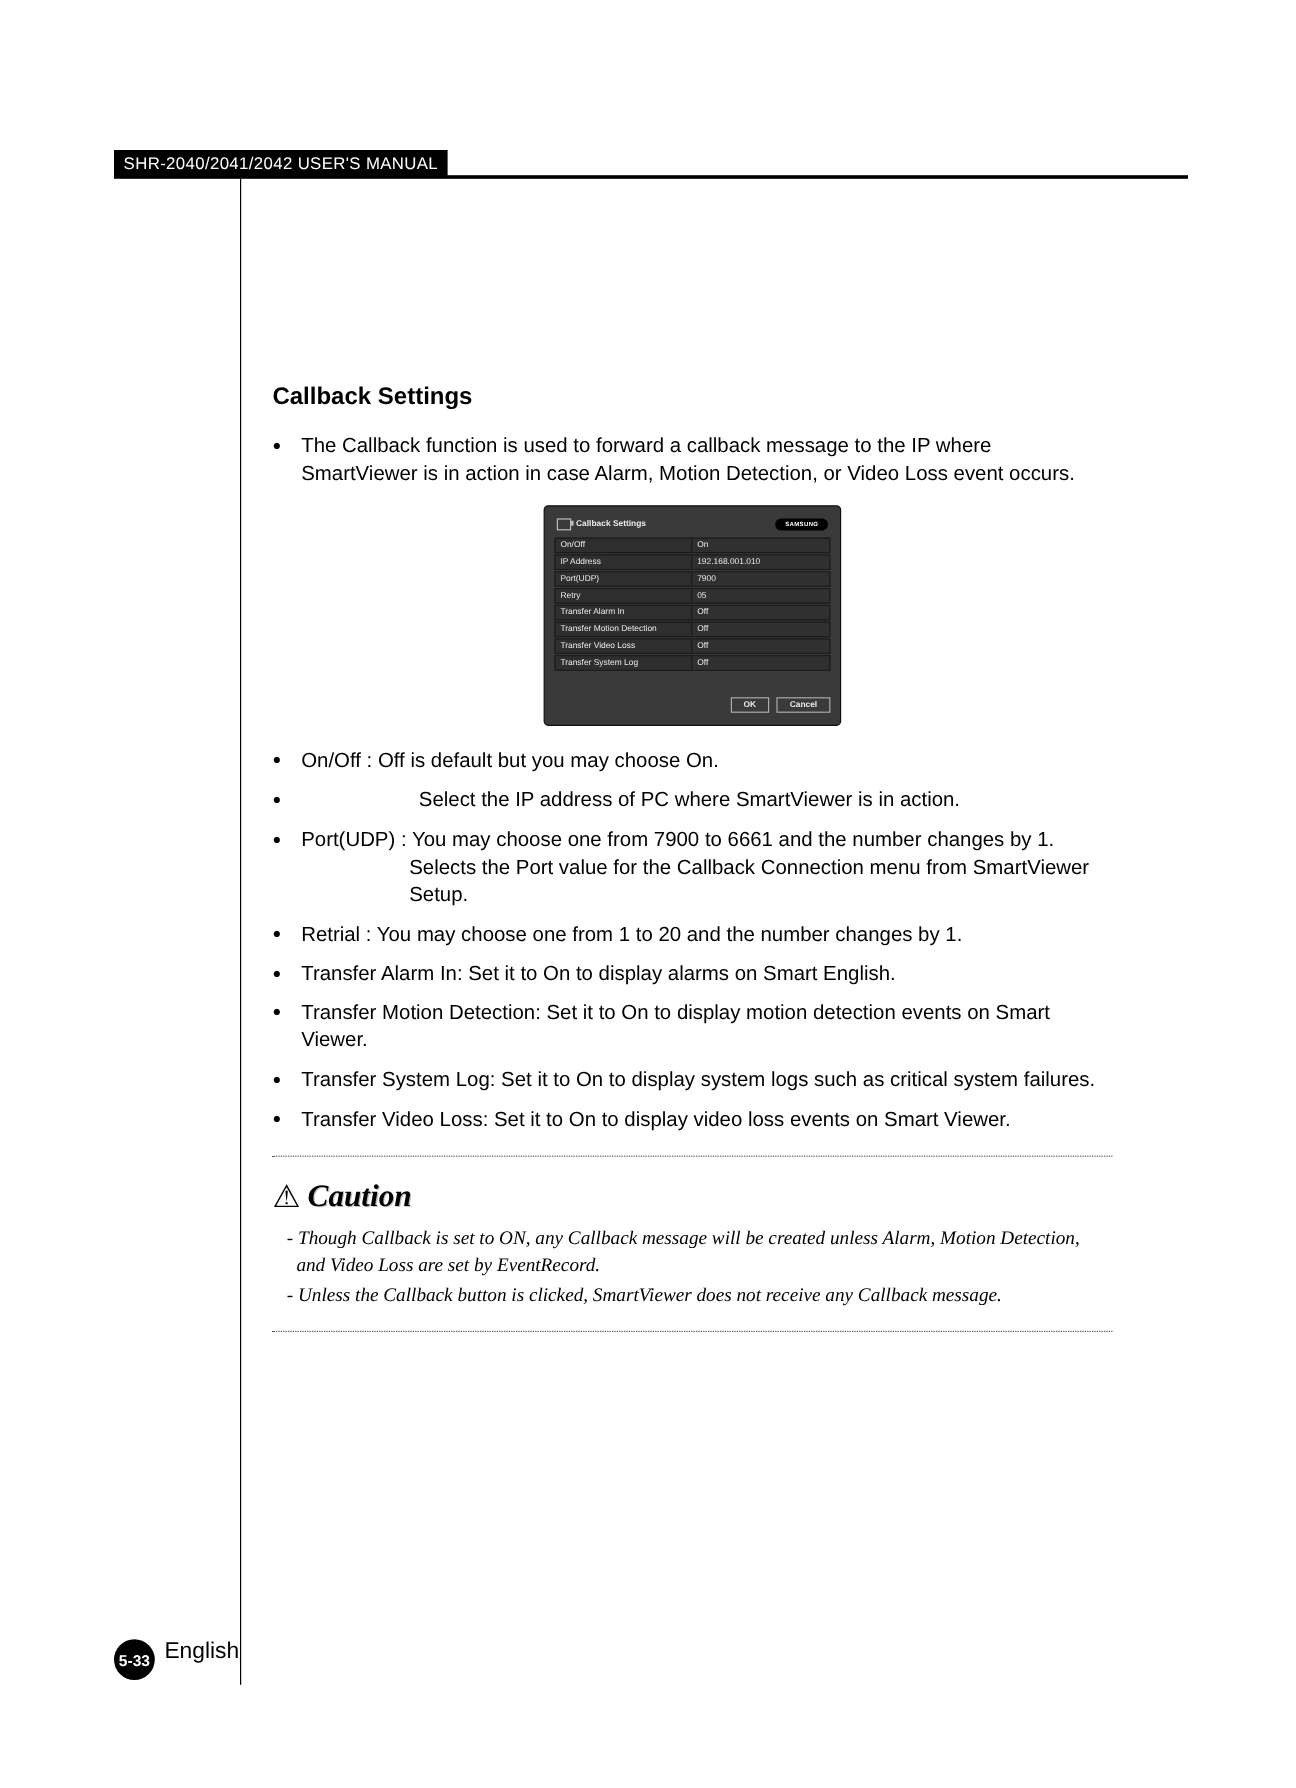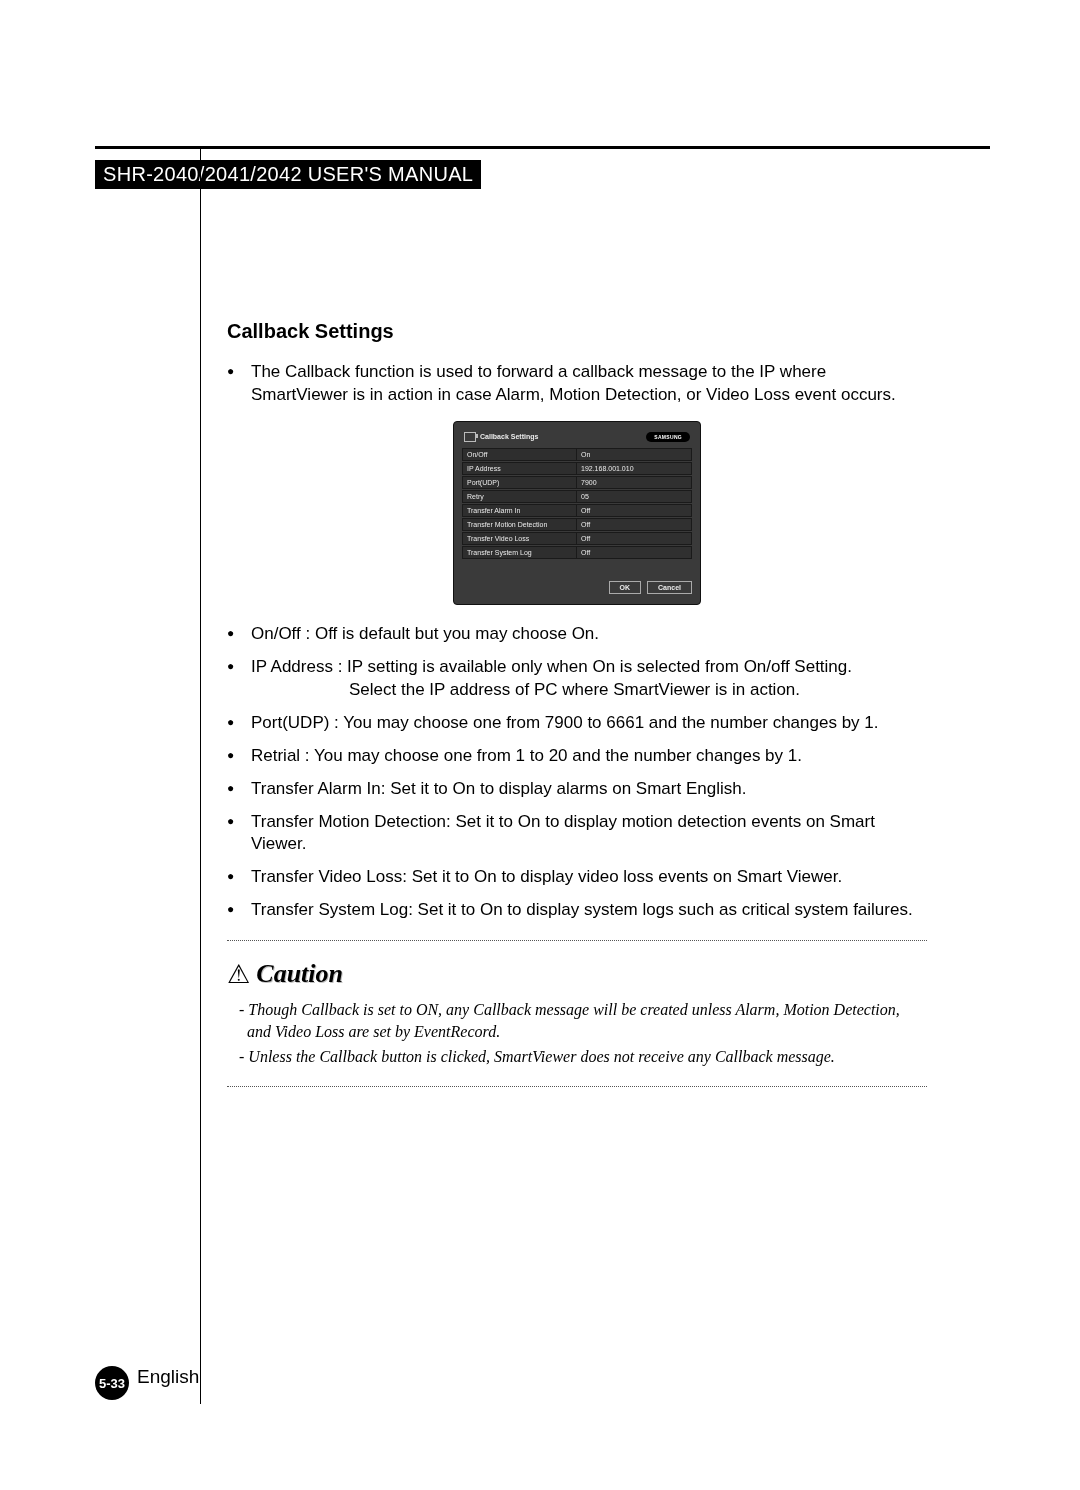--- a/index.html
+++ b/index.html
@@ -11,24 +11,23 @@
     width: 1080px;
     height: 1490px;
     position: relative;
   }
   .header-bar {
     position: absolute;
     top: 125px;
     left: 95px;
     background: #000;
     color: #fff;
-    font-size: 20px;
+    font-size: 14px;
     padding: 3px 8px;
     letter-spacing: 0.3px;
-    margin-top: 35px;
   }
   .header-rule {
     position: absolute;
     top: 146px;
     left: 95px;
     right: 90px;
     height: 3px;
     background: #000;
   }
   .vrule {
@@ -264,31 +263,31 @@
       <div class="dvr-buttons">
         <div class="dvr-btn">OK</div>
         <div class="dvr-btn">Cancel</div>
       </div>
     </div>
   </div>
 
   <ul class="bullet-list">
     <li>On/Off : Off is default but you may choose On.</li>
     <li>
-      <span>IP Address : IP setting is available only when On is selected from On/off Setting.</span>
       <span class="sub indent1">Select the IP address of PC where SmartViewer is in action.</span>
     </li>
     <li>
       <span>Port(UDP) : You may choose one from 7900 to 6661 and the number changes by 1.</span>
+      <span class="sub indent2">Selects the Port value for the Callback Connection menu from SmartViewer Setup.</span>
     </li>
     <li>Retrial : You may choose one from 1 to 20 and the number changes by 1.</li>
     <li>Transfer Alarm In: Set it to On to display alarms on Smart English.</li>
     <li>Transfer Motion Detection: Set it to On to display motion detection events on Smart Viewer.</li>
+    <li>Transfer System Log: Set it to On to display system logs such as critical system failures.</li>
     <li>Transfer Video Loss: Set it to On to display video loss events on Smart Viewer.</li>
-    <li>Transfer System Log: Set it to On to display system logs such as critical system failures.</li>
   </ul>
 
   <hr class="dots">
 
   <div class="caution-block">
     <div class="caution-head">
       <span class="caution-tri">⚠</span>
       <span class="caution-word">Caution</span>
     </div>
     <p class="caution-item">- Though Callback is set to ON, any Callback message will be created unless Alarm, Motion Detection, and Video Loss are set by EventRecord.</p>

